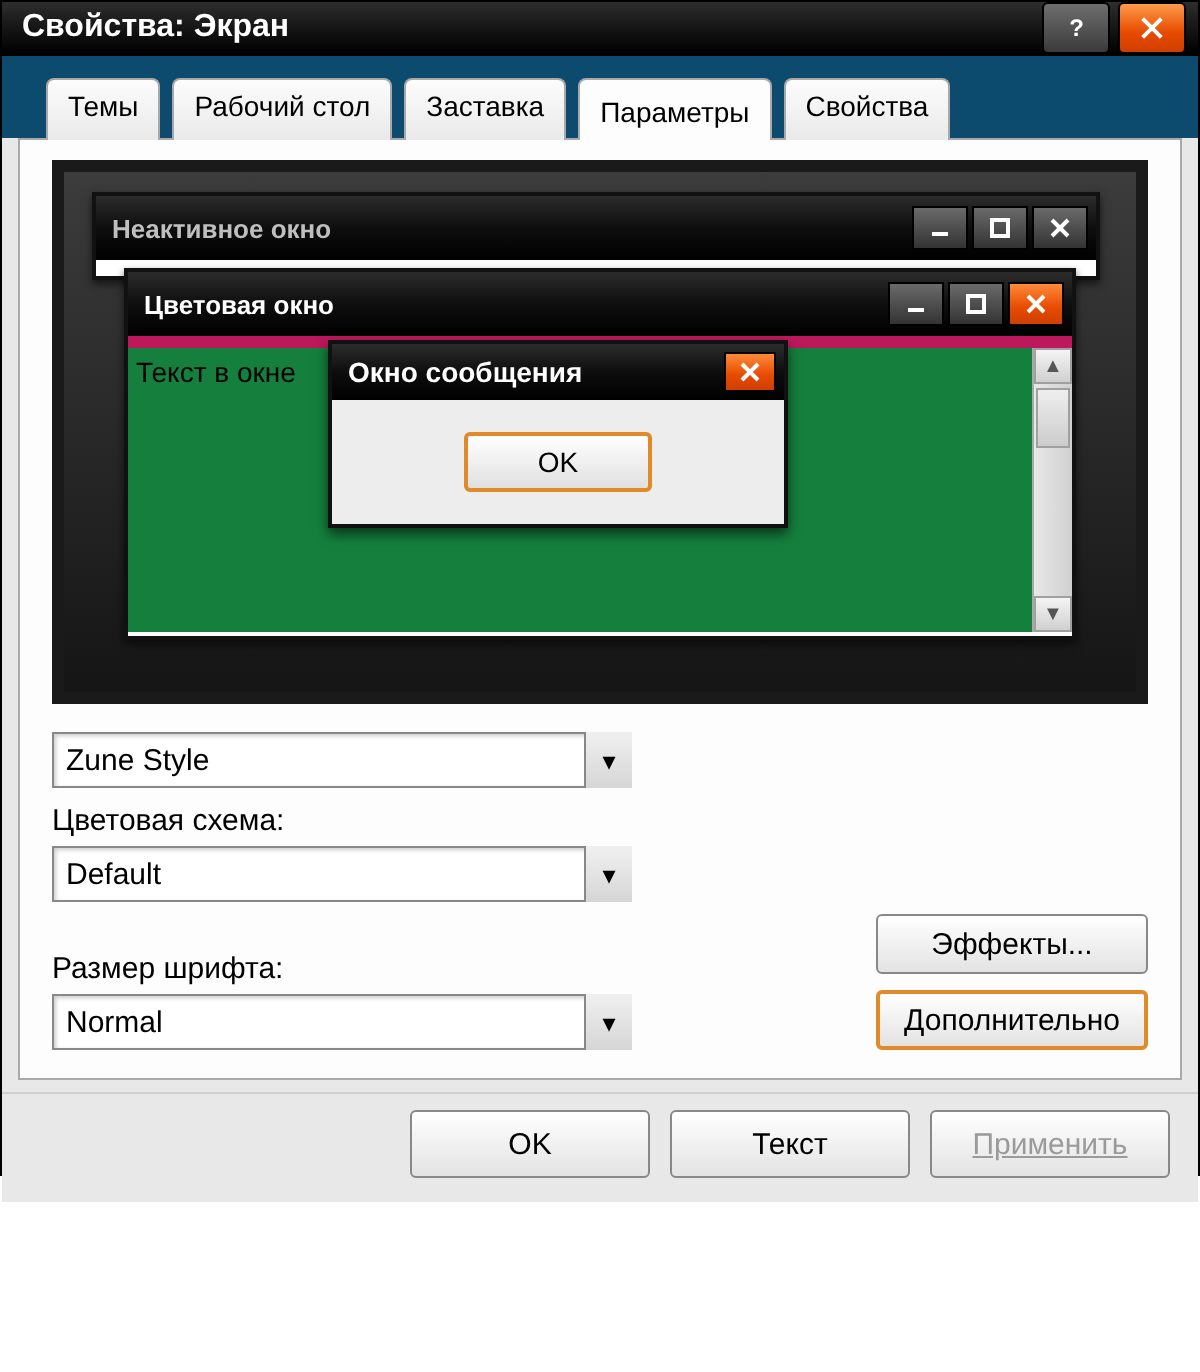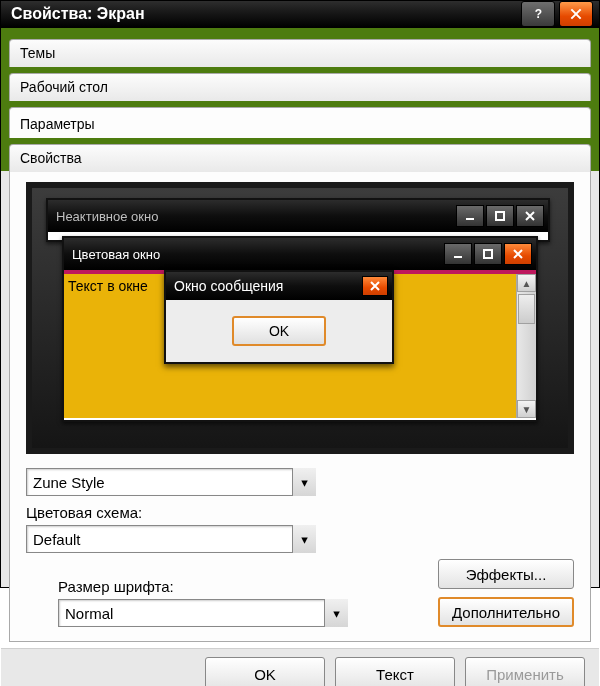--- a/index.html
+++ b/index.html
@@ -39,26 +39,25 @@
     background: linear-gradient(#6e6e6e,#3a3a3a);
     color: #fff; font-weight: bold;
   }
   .tb-btn.close {
     background: linear-gradient(#ff9b4a,#e64a00 60%,#cf3f00);
   }
   .tb-btn svg { width: 16px; height: 16px; }
 
   .tabbar {
     display: flex;
-    padding: 10px 8px 0 8px;
+    padding: 10px 8px 0 22px;
     gap: 6px;
-    background: #4d7c0f;
+    background: #0c4a6e;
     position: relative;
     z-index: 2;
-    flex-direction: column;
   }
   .tab {
     border: 1px solid #a9a9a9;
     border-bottom: none;
     background: linear-gradient(#fcfcfc,#e9e9e9);
     padding: 5px 10px 6px;
     border-radius: 4px 4px 0 0;
     position: relative;
     top: 1px;
     font-size: 14px;
@@ -89,21 +88,21 @@
   .p-window {
     position: absolute;
     border: 2px solid #111;
     background: #fff;
     box-shadow: 0 2px 4px rgba(0,0,0,.6);
   }
   .p-titlebar {
     height: 32px;
     background: linear-gradient(#2c2c2c,#0e0e0e 50%,#000);
     display: flex; align-items: center;
-    color: #fff; font-weight: normal;
+    color: #fff; font-weight: bold;
     padding-left: 8px;
     justify-content: center;
   }
   .p-titlebar.light { color: #bfbfbf; }
   .p-titlebar-btns {
     margin-left: auto;
     display: flex; gap: 2px; padding-right: 4px;
   }
   .p-tb-btn {
     width: 28px; height: 22px;
@@ -111,22 +110,22 @@
     background: linear-gradient(#6a6a6a,#333);
     display:flex; align-items:center; justify-content:center;
     color:#fff;
   }
   .p-tb-btn.close {
     background: linear-gradient(#ff8a3a,#e64a00 60%,#cf3f00);
   }
   .p-tb-btn svg { width:12px; height:12px; }
 
   .p-body {
-    background: #eab308;
-    border-top: 4px solid #be185d;
+    background: #15803d;
+    border-top: 6px solid #be185d;
     position: relative;
   }
   .p-text {
     position: absolute; left: 4px; top: 4px;
     font-size: 14px;
   }
   .p-scroll {
     position: absolute; right: 0; top:0; bottom:0;
     width: 20px;
     background: linear-gradient(90deg,#e8e8e8,#d0d0d0);
@@ -205,21 +204,21 @@
     height: 30px;
     min-width: 120px;
     border:1px solid #888;
     background:linear-gradient(#fff,#e3e3e3);
     border-radius:3px;
     padding: 0 12px;
     display:flex;align-items:center;justify-content:center;
     font-size:15px;
   }
   .btn.accent { border:2px solid #e08a2a; }
-  .btn.disabled { color:#9a9a9a; }
+  .btn.disabled { color:#9a9a9a;text-decoration:underline; }
 
   .footer {
     background:#e8e8e8;
     padding: 8px 14px 12px;
     display:flex;
     justify-content:flex-end;
     gap: 10px;
     border-top:1px solid #cfcfcf;
   }
   .footer .btn {
@@ -242,20 +241,21 @@
     <div class="tb-btn close">
       <svg viewBox="0 0 24 24">
           <path d="M5 5 L19 19 M19 5 L5 19" stroke="#fff" stroke-width="3"></path>
         </svg>
     </div>
   </div>
 
   <div class="tabbar">
     <div class="tab">Темы</div>
     <div class="tab">Рабочий стол</div>
+    <div class="tab">Заставка</div>
     <div class="tab active">Параметры</div>
     <div class="tab">Свойства</div>
   </div>
 
   <div class="tabpanel">
 
     <div class="preview">
 
       <div class="p-window" style="left:14px; top:10px; right:18px; height:44px;">
         <div class="p-titlebar light">
@@ -337,21 +337,21 @@
       <input readonly="" value="Zune Style" style="">
       <div class="chev">▾</div>
     </div>
 
     <span class="lbl">Цветовая схема:</span>
     <div class="combo">
       <input readonly="" value="Default" style="">
       <div class="chev">▾</div>
     </div>
 
-    <div class="field-row" style="margin-top:6px;margin-left:32px;">
+    <div class="field-row" style="margin-top:6px;">
       <div class="field-col">
         <span class="lbl">Размер шрифта:</span>
         <div class="combo">
           <input readonly="" value="Normal" style="">
           <div class="chev">▾</div>
         </div>
       </div>
       <div class="side-btns">
         <div class="btn">
           <span>Эффекты...</span>

